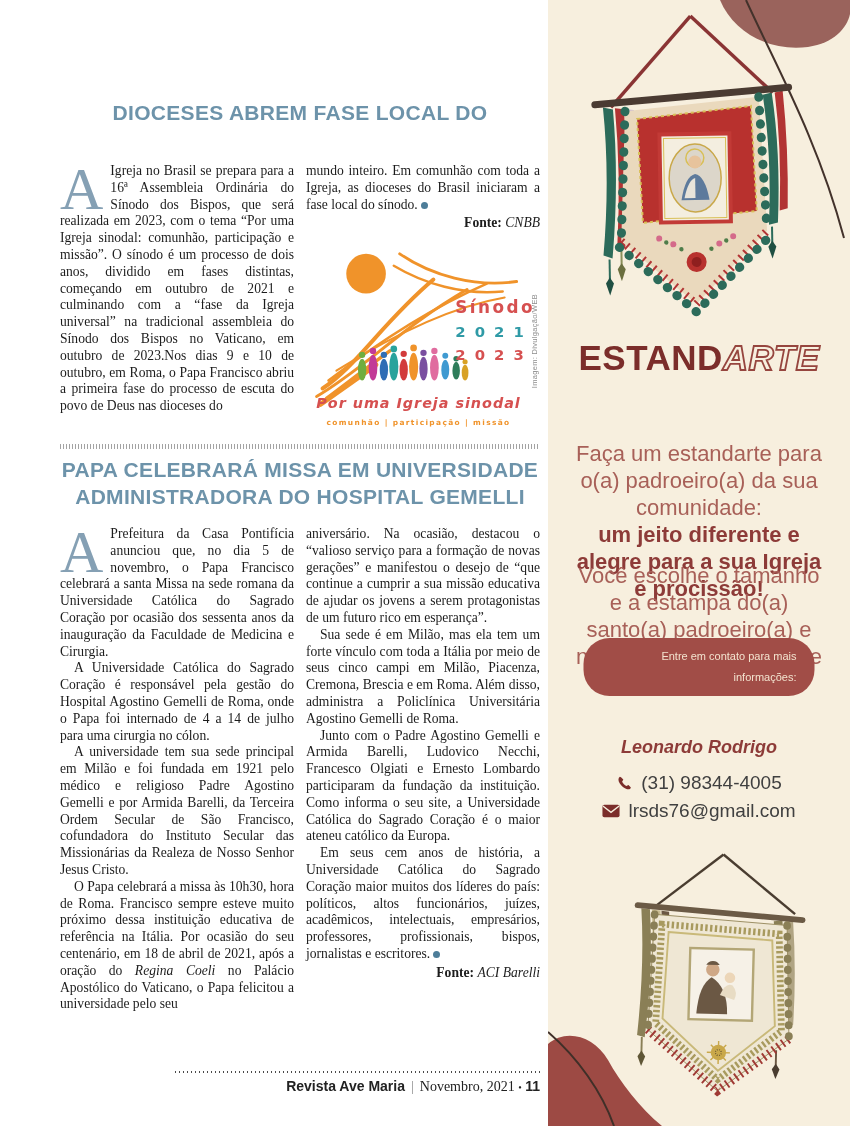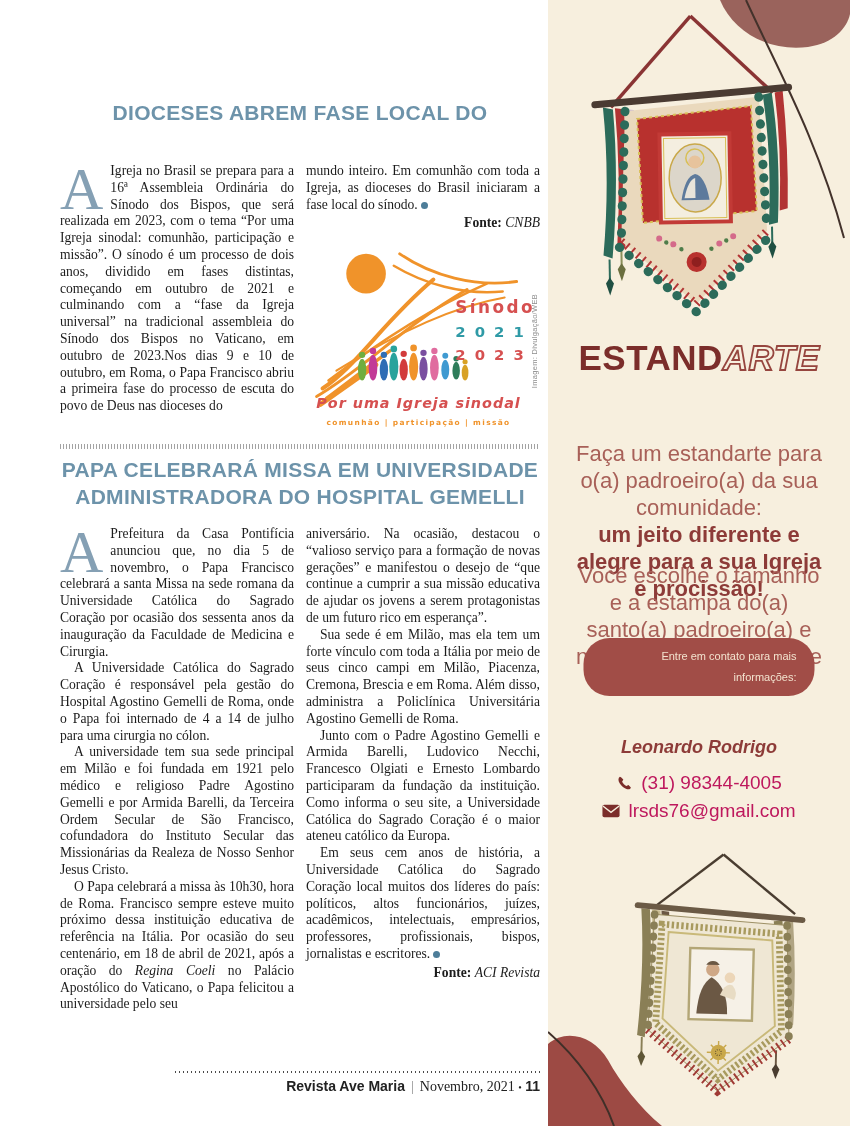--- a/index.html
+++ b/index.html
@@ -52,21 +52,21 @@
         font-size:22px;line-height:27px;color:#a86058;margin:16px;}
   .ad-p .b{font-weight:700;color:#8d3b38;}
   .ad-p1{top:424px;}
   .ad-p2{top:546px;}
   .pill{position:absolute;top:638px;left:50%;transform:translateX(-50%);
         background:#a14d47;color:#f3e3cf;border-radius:26px;padding:8px 18px;
         width:195px;text-align:right;font-size:11px;line-height:21px;}
   .contact-name{position:absolute;top:737px;width:100%;text-align:center;
         font-size:18px;font-weight:700;font-style:italic;color:#8d3b38;}
   .contact-row{position:absolute;width:100%;display:flex;justify-content:center;
-        align-items:center;gap:8px;font-size:19px;color:#be185d;}
+        align-items:center;gap:8px;font-size:19px;color:#404040;}
   .row-phone{top:772px;}
   .row-email{top:800px;}
   .cicon{display:inline-flex;}
 </style>
 </head>
 <body>
 
 <div class="page">
 
   <div class="main">
@@ -142,22 +142,22 @@
       <div class="col">
         <p class="body-p"><span class="dropcap">A</span><span>Prefeitura da Casa Pontifícia anunciou que, no dia 5 de novembro, o Papa Francisco celebrará a santa Missa na sede romana da Universidade Católica do Sagrado Coração por ocasião dos sessenta anos da inauguração da Faculdade de Medicina e Cirurgia.</span></p>
         <p class="body-p ind">A Universidade Católica do Sagrado Coração é responsável pela gestão do Hospital Agostino Gemelli de Roma, onde o Papa foi internado de 4 a 14 de julho para uma cirurgia no cólon.</p>
         <p class="body-p ind">A universidade tem sua sede principal em Milão e foi fundada em 1921 pelo médico e religioso Padre Agostino Gemelli e por Armida Barelli, da Terceira Ordem Secular de São Francisco, cofundadora do Instituto Secular das Missionárias da Realeza de Nosso Senhor Jesus Cristo.</p>
         <p class="body-p ind"><span>O Papa celebrará a missa às 10h30, hora de Roma. Francisco sempre esteve muito próximo dessa instituição educativa de referência na Itália. Por ocasião do seu centenário, em 18 de abril de 2021, após a oração do </span><i>Regina Coeli</i><span> no Palácio Apostólico do Vaticano, o Papa felicitou a universidade pelo seu</span></p>
       </div>
       <div class="col">
         <p class="body-p">aniversário. Na ocasião, destacou o “valioso serviço para a formação de novas gerações” e manifestou o desejo de “que continue a cumprir a sua missão educativa de ajudar os jovens a serem protagonistas de um futuro rico em esperança”.</p>
         <p class="body-p ind">Sua sede é em Milão, mas ela tem um forte vínculo com toda a Itália por meio de seus cinco campi em Milão, Piacenza, Cremona, Brescia e em Roma. Além disso, administra a Policlínica Universitária Agostino Gemelli de Roma.</p>
         <p class="body-p ind">Junto com o Padre Agostino Gemelli e Armida Barelli, Ludovico Necchi, Francesco Olgiati e Ernesto Lombardo participaram da fundação da instituição. Como informa o seu site, a Universidade Católica do Sagrado Coração é o maior ateneu católico da Europa.</p>
-        <p class="body-p ind"><span>Em seus cem anos de história, a Universidade Católica do Sagrado Coração local muitos dos líderes do país: políticos, altos funcionários, juízes, acadêmicos, intelectuais, empresários, professores, profissionais, bispos, jornalistas e escritores.</span><span class="enddot"></span></p>
-        <p class="fonte"><b>Fonte:</b> <i>ACI Revista</i></p>
+        <p class="body-p ind"><span>Em seus cem anos de história, a Universidade Católica do Sagrado Coração maior muitos dos líderes do país: políticos, altos funcionários, juízes, acadêmicos, intelectuais, empresários, professores, profissionais, bispos, jornalistas e escritores.</span><span class="enddot"></span></p>
+        <p class="fonte"><b>Fonte:</b> <i>ACI Barelli</i></p>
       </div>
     </div>
 
     <div class="foot-rule"></div>
     <div class="foot-line">
       <span class="mag">Revista Ave Maria</span><span class="sep">|</span><span>Novembro, 2021</span>
       <span style="font-size:10px;">•</span>
       <span class="num">11</span>
     </div>
   </div>

